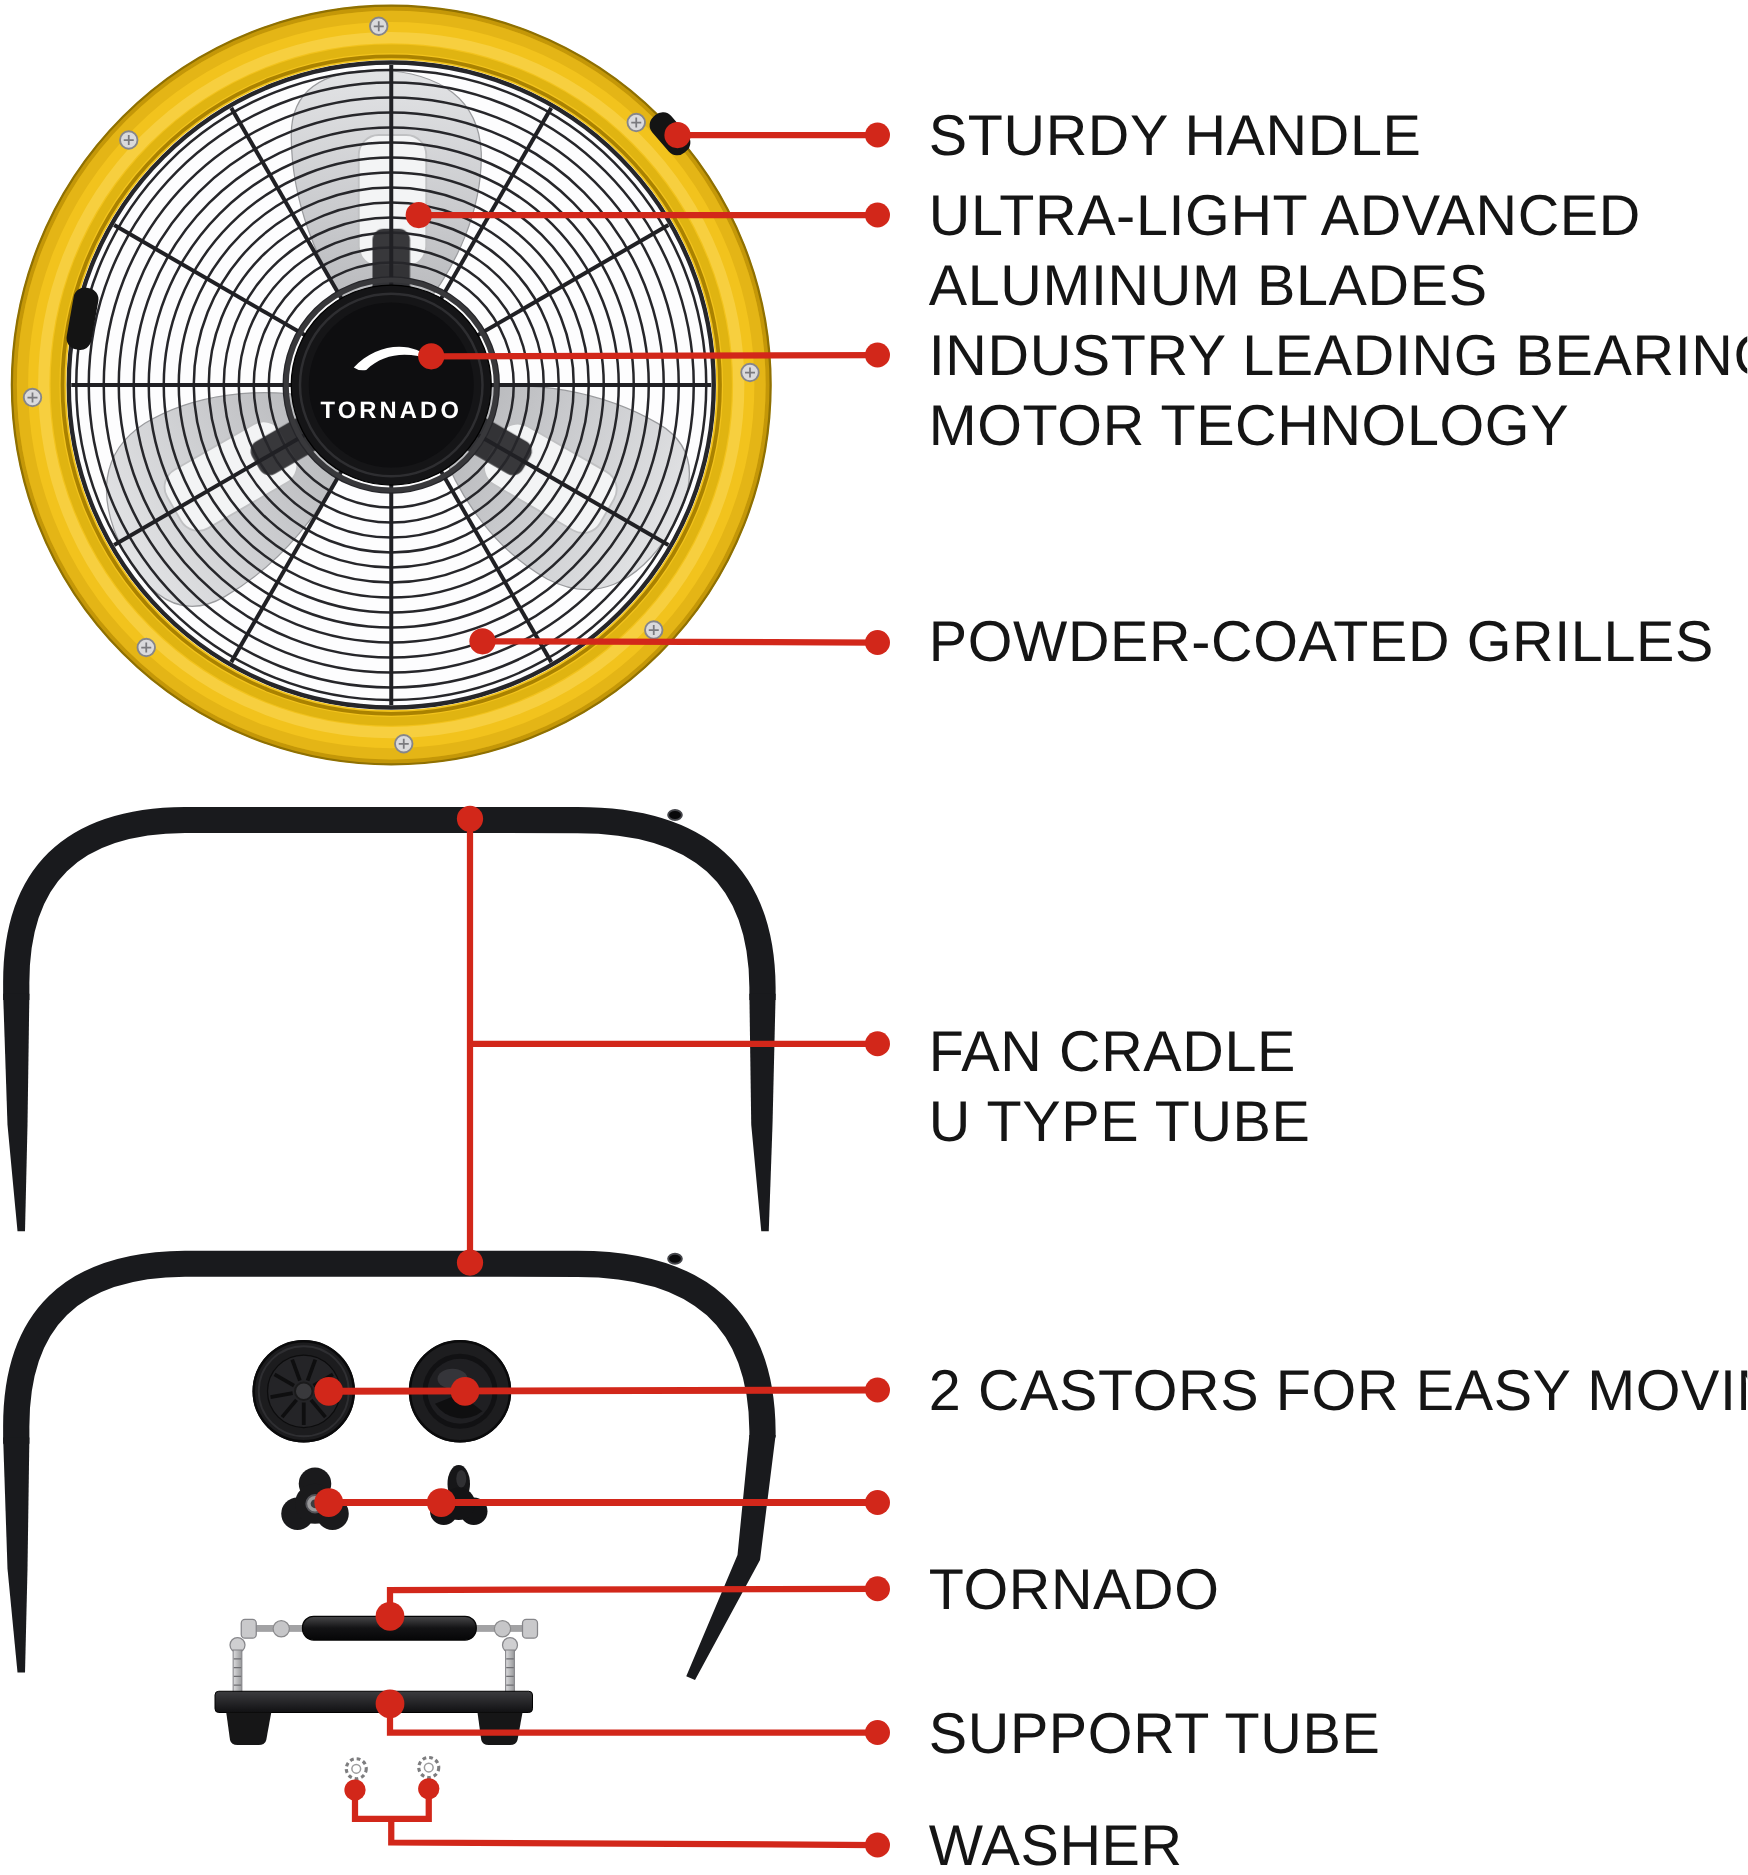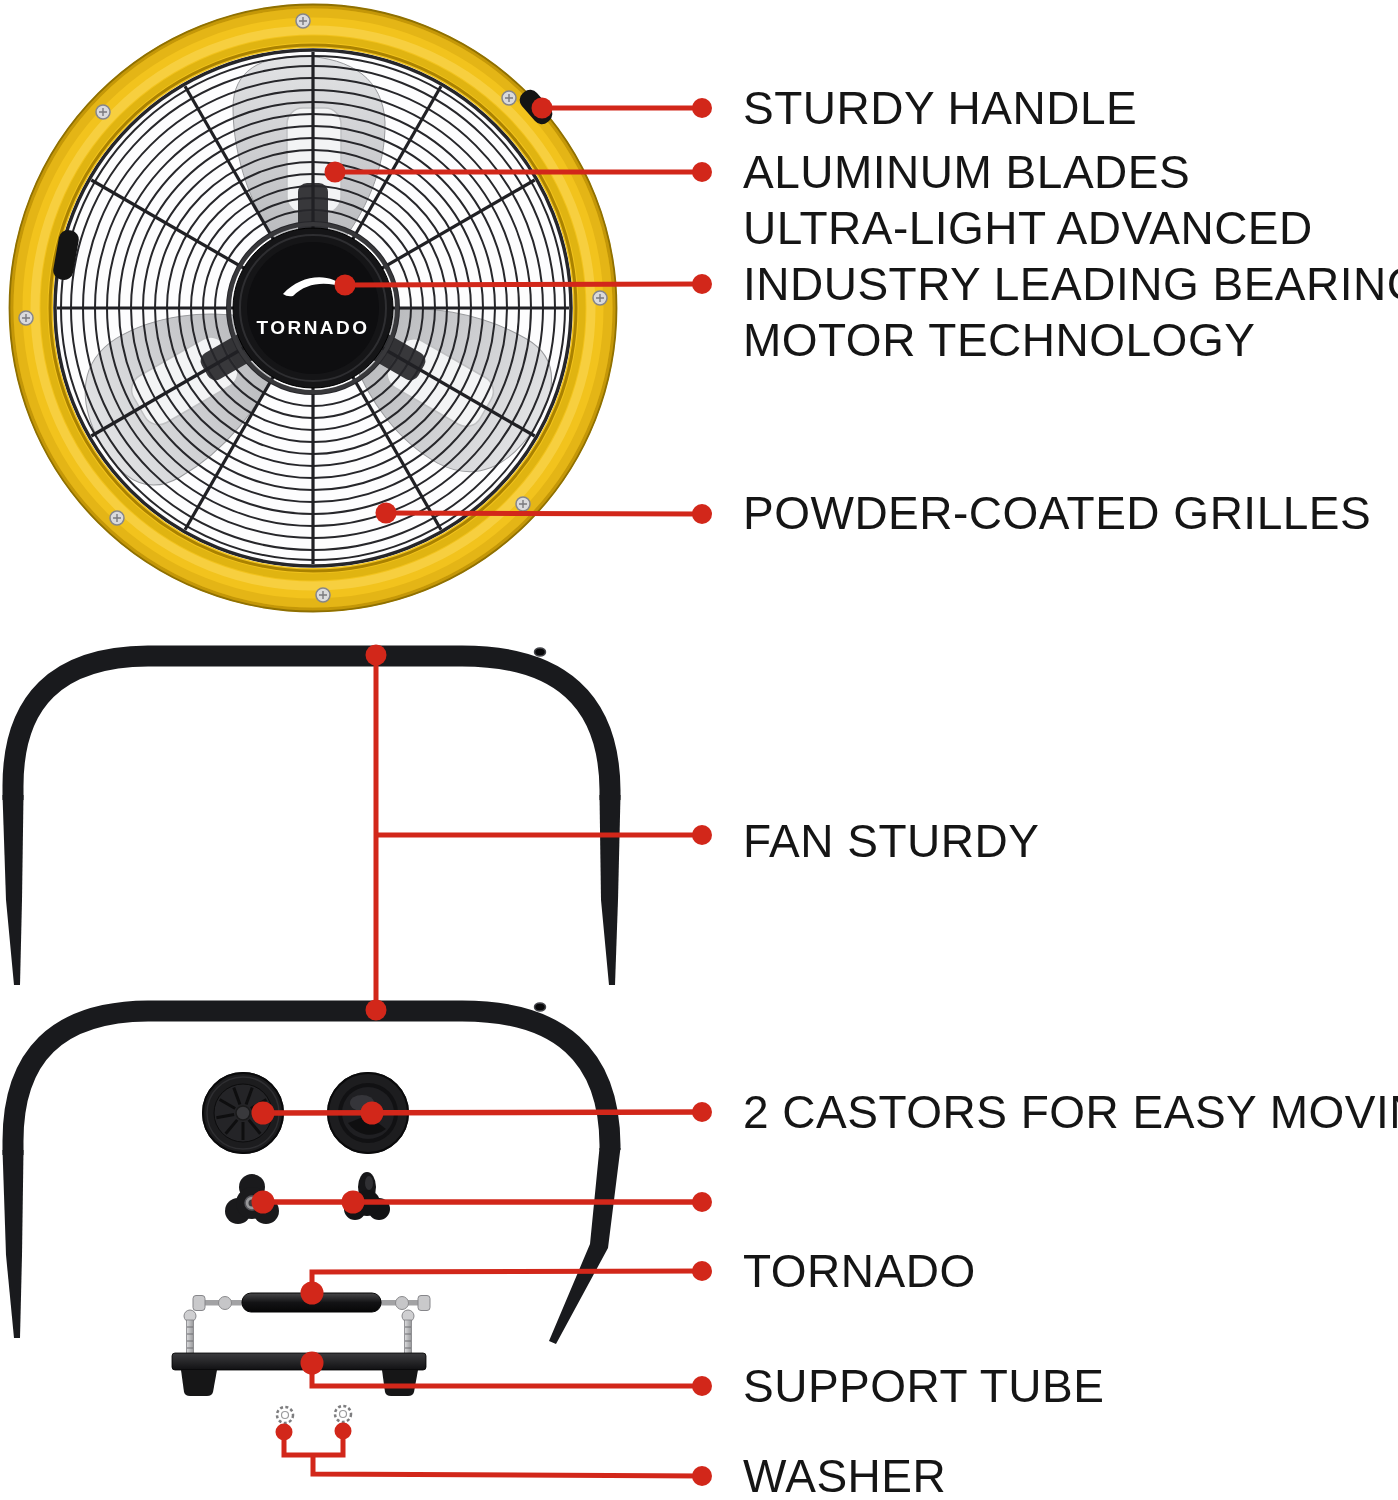--- a/index.html
+++ b/index.html
@@ -268,32 +268,33 @@
     <circle cx="284" cy="1432" r="8.5" stroke="none"></circle>
     <circle cx="343" cy="1431" r="8.5" stroke="none"></circle>
     <circle cx="702" cy="1476" r="10" stroke="none"></circle>
   </g>
 </svg>
 
   <div class="label" style="top:80px">
     <span>STURDY HANDLE</span>
   </div>
   <div class="label" style="top:144px">
+    <span>ULTRA-LIGHT ADVANCED</span>
     <span>ALUMINUM BLADES</span>
-    <span>ULTRA-LIGHT ADVANCED</span>
   </div>
   <div class="label" style="top:256px">
     <span>INDUSTRY LEADING BEARING</span>
     <span>MOTOR TECHNOLOGY</span>
   </div>
   <div class="label" style="top:485px">
     <span>POWDER-COATED GRILLES</span>
   </div>
   <div class="label" style="top:813px">
-    <span>FAN STURDY</span>
+    <span>FAN CRADLE</span>
+    <span>U TYPE TUBE</span>
   </div>
   <div class="label" style="top:1084px">
     <span>2 CASTORS FOR EASY MOVING</span>
   </div>
   <div class="label" style="top:1243px">
     <span>TORNADO</span>
   </div>
   <div class="label" style="top:1358px">
     <span>SUPPORT TUBE</span>
   </div>

